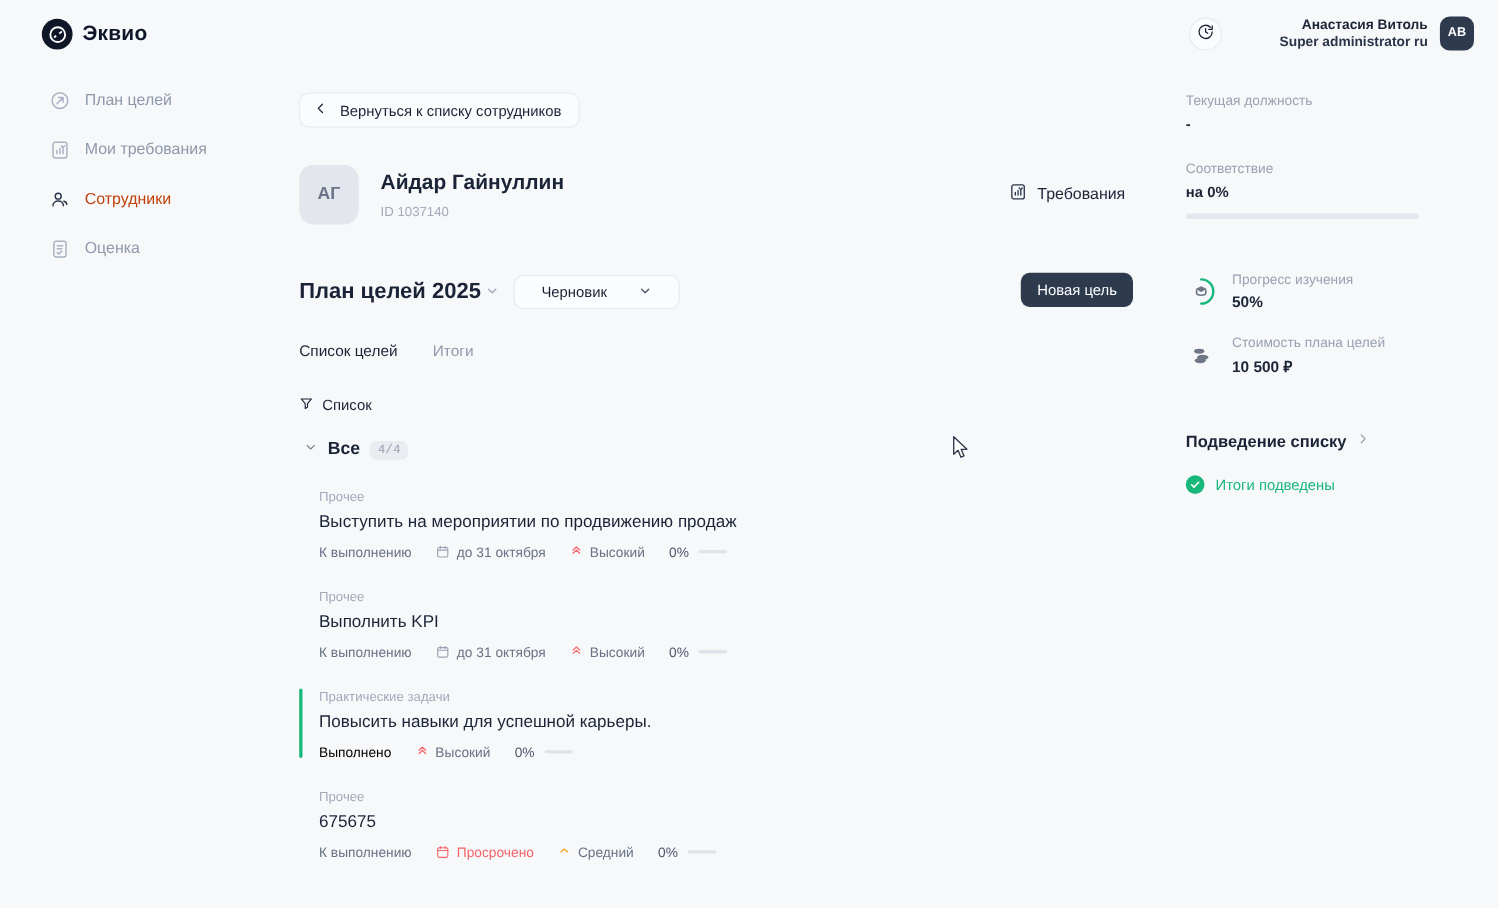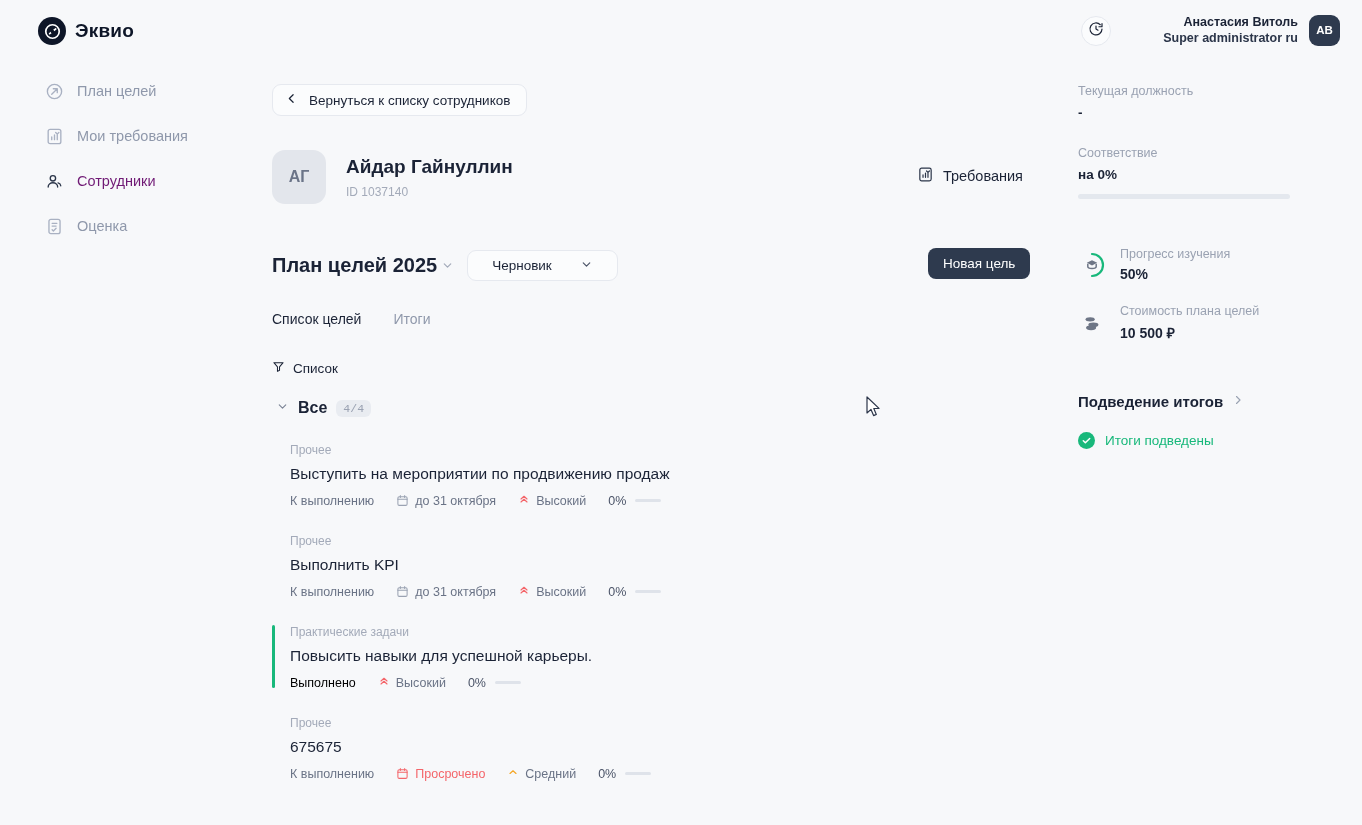--- a/index.html
+++ b/index.html
@@ -19,21 +19,21 @@
   .logo-text { font-size: 19px; font-weight: 700; color: #0E1628; letter-spacing: .2px; }
 
   
   .nav { position: absolute; left: 44px; top: 74px; width: 210px; }
   .nav-item { display: flex; align-items: center; gap: 13px; height: 34px; margin-bottom: 11px;
               cursor: pointer; }
   .nav-item .ic { width: 20px; height: 20px; display: flex; align-items: center; justify-content: center;
                   color: #A9B1C2; flex: 0 0 20px; }
   .nav-item .lbl { font-size: 14.5px; color: #8F98AB; }
   .nav-item.active .ic { color: #2B3549; }
-  .nav-item.active .lbl { color: #701a75; }
+  .nav-item.active .lbl { color: #c2410c; }
 
   
   .hist-btn { position: absolute; left: 1081px; top: 16px; width: 30px; height: 30px; border-radius: 50%;
               border: 1px solid #E6E9EF; background: #FBFCFD; display: flex; align-items: center;
               justify-content: center; cursor: pointer; }
   .user-box { position: absolute; right: 22px; top: 14px; display: flex; align-items: center; gap: 11px; cursor: pointer; }
   .user-txt { text-align: right; line-height: 1.3; }
   .user-name { font-size: 12.5px; font-weight: 700; color: #1B2336; }
   .user-role { font-size: 12.5px; font-weight: 700; color: #2B3549; }
   .avatar-sq { width: 31px; height: 31px; border-radius: 9px; background: #2E3A4E; color: #fff;
@@ -420,21 +420,21 @@
           <ellipse cx="11" cy="17.2" rx="5.5" ry="2.6" fill="#6E7686" stroke="none"></ellipse>
         </svg>
       </span>
       <span class="mtxt">
         <span class="mt-label" style="display:block">Стоимость плана целей</span>
         <span class="mt-value" style="display:block">10 500 ₽</span>
       </span>
     </div>
 
     <div class="sum-hdr">
-      <span class="sum-title">Подведение итогов</span>
+      <span class="sum-title">Подведение списку</span>
       <span>
         <svg width="12" height="12" viewBox="0 0 24 24" fill="none" stroke="#9AA2B2" stroke-width="2.3">
             <path d="M9 5l7 7-7 7" stroke-linecap="round" stroke-linejoin="round"></path>
           </svg>
       </span>
     </div>
 
     <div class="sum-row">
       <span class="check-circle">
         <svg width="11" height="11" viewBox="0 0 24 24" fill="none" stroke="#fff" stroke-width="3.2">

